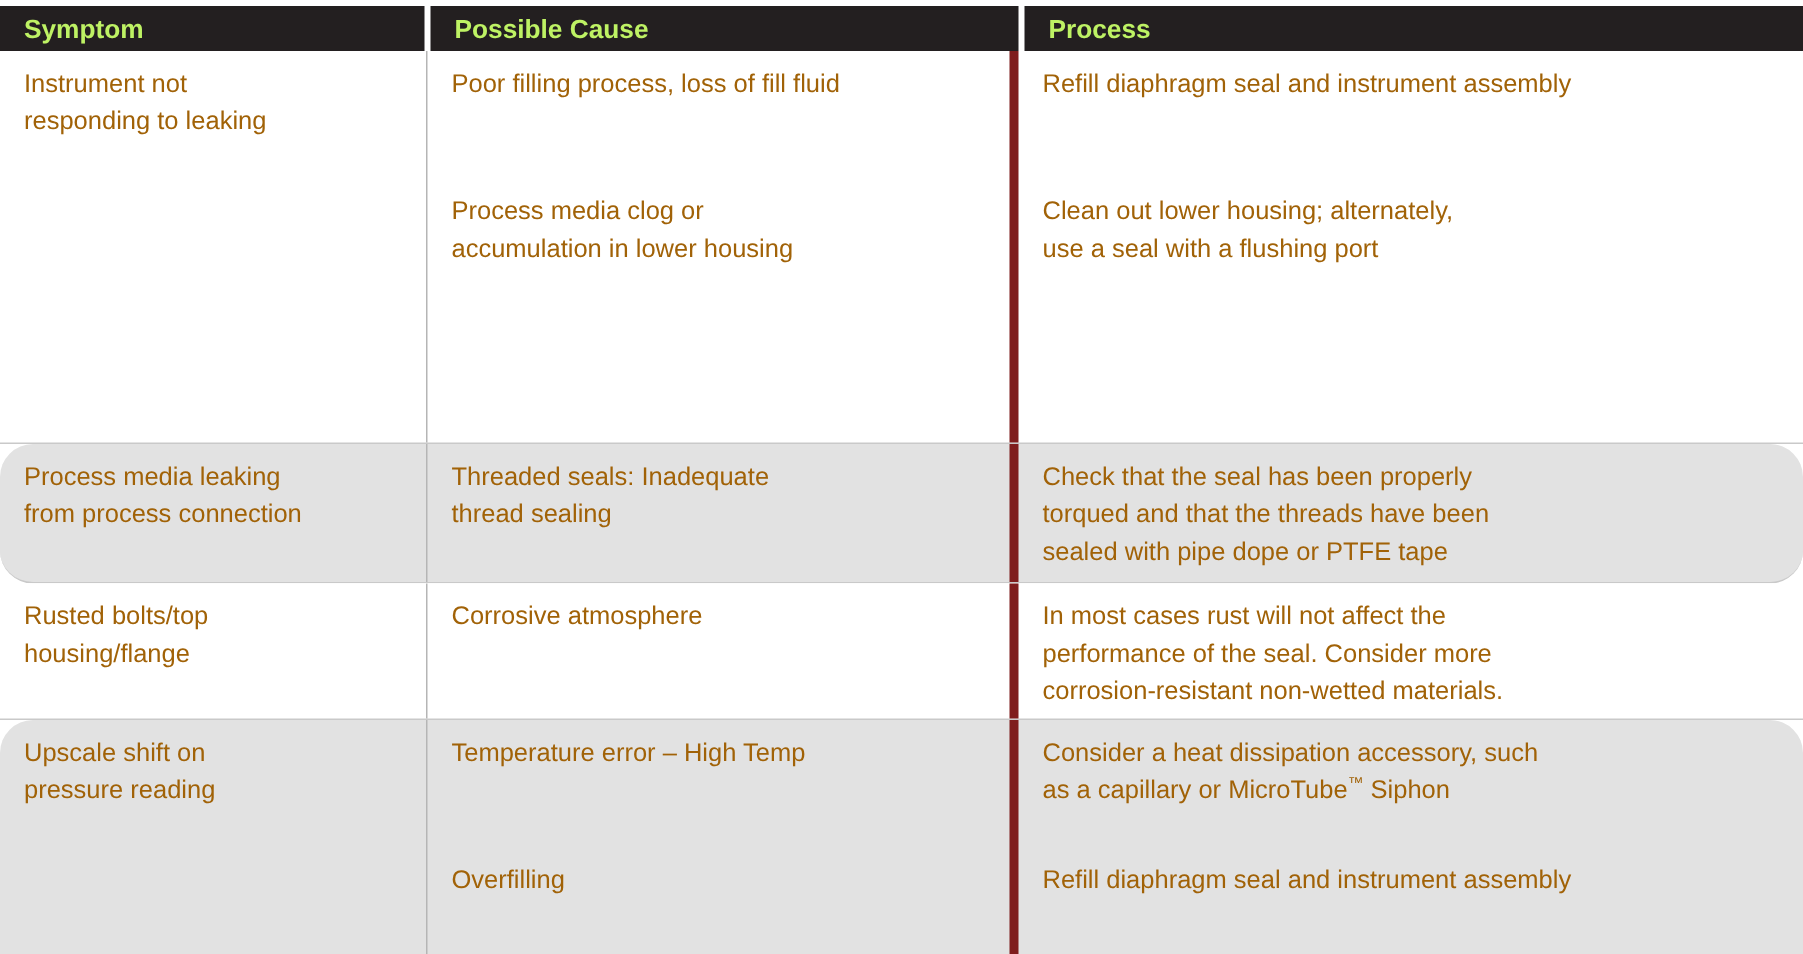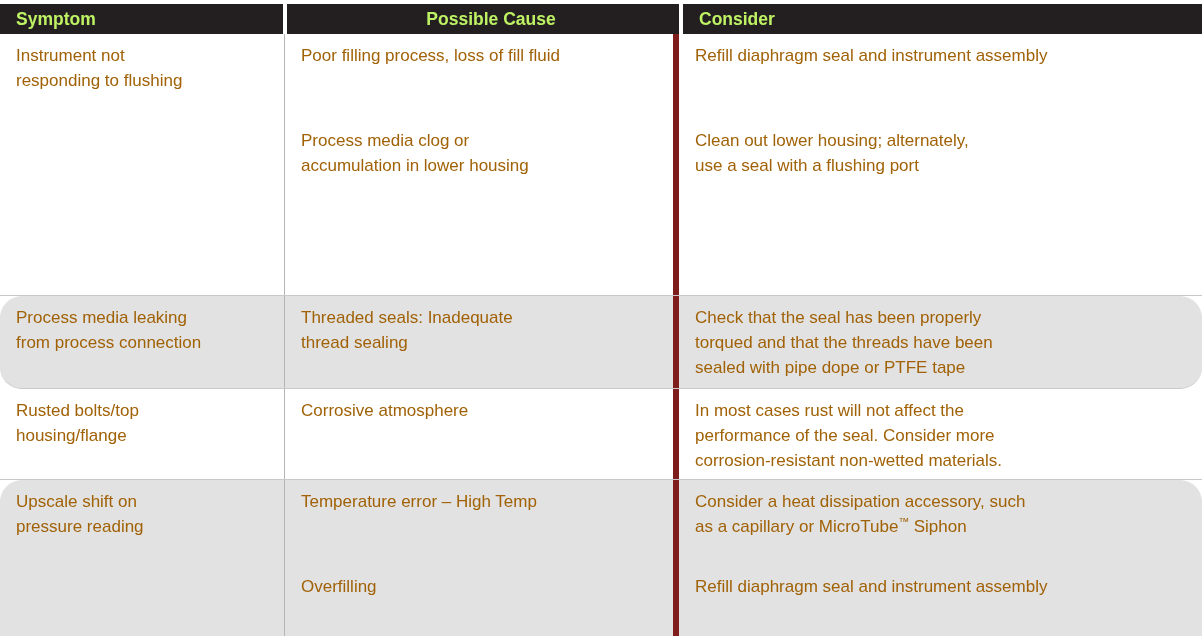--- a/index.html
+++ b/index.html
@@ -37,21 +37,21 @@
     font-size: 17.5px;
     font-weight: bold;
     line-height: 30px;
     height: 30px;
     padding-left: 16px;
     box-sizing: border-box;
     white-space: nowrap;
     overflow: hidden;
   }
   .th.c1 { width: 283px; }
-  .th.c2 { width: 392px; margin-left: 4px; text-align: center; }
+  .th.c2 { width: 392px; margin-left: 4px; }
   .th.c3 { width: 519px; margin-left: 4px; }
 
   
   .tbody {
     position: relative;
   }
   .row {
     display: flex;
     position: relative;
     box-sizing: border-box;
@@ -88,30 +88,30 @@
   .pad-r4 { height: 266px; }
 </style>
 </head>
 <body>
 
 <div class="table-wrap">
 
   <div class="thead">
     <div class="th c1">Symptom</div>
     <div class="th c2">Possible Cause</div>
-    <div class="th c3">Consider</div>
+    <div class="th c3">Process</div>
   </div>
 
   <div class="tbody">
 
     <div class="row light">
       <div class="cell c1">
         <div class="sub-block">
           <span class="line">Instrument not</span>
-          <span class="line">responding to flushing</span>
+          <span class="line">responding to leaking</span>
         </div>
         <div class="pad-r1"></div>
       </div>
       <div class="cell c2">
         <div class="sub-block">
           <span class="line">Poor filling process, loss of fill fluid</span>
         </div>
         <div style="height:60px"></div>
         <div class="sub-block">
           <span class="line">Process media clog or</span>

